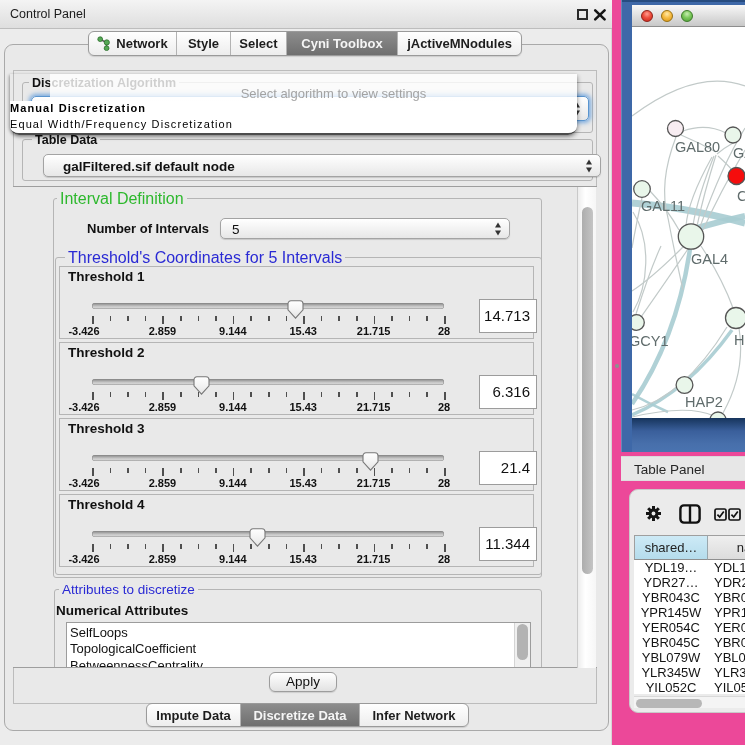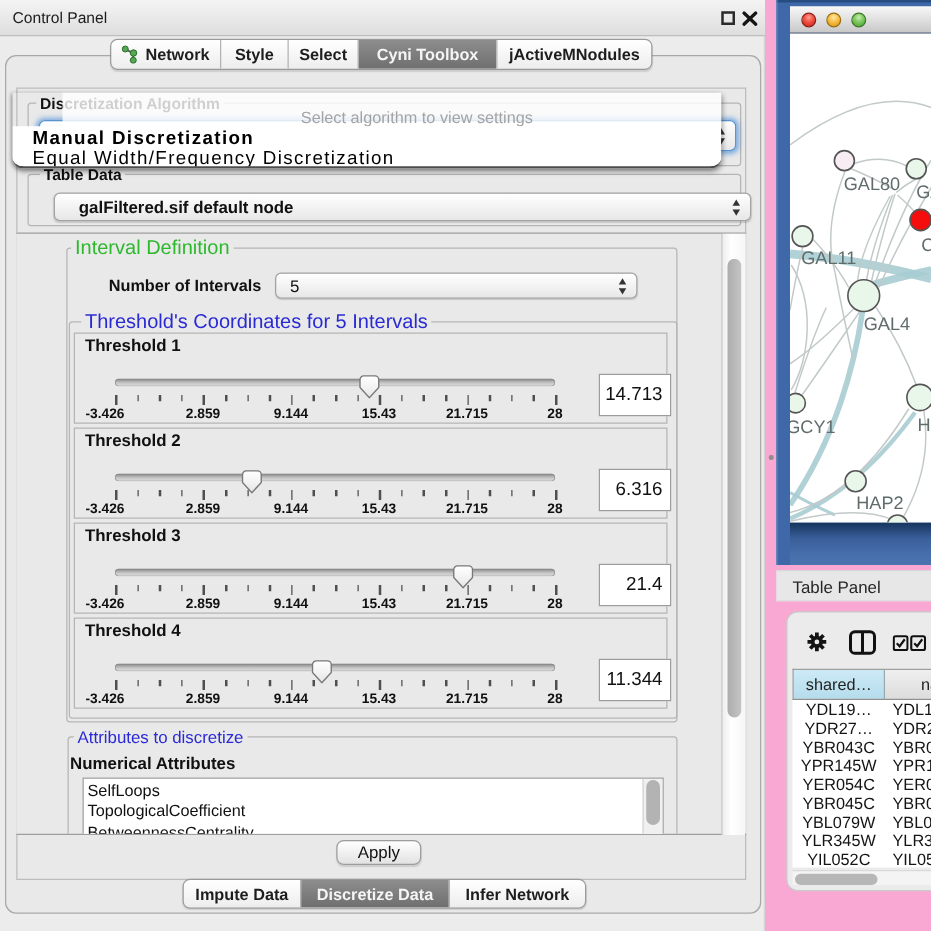--- a/index.html
+++ b/index.html
@@ -1,18 +1,18 @@
 <!DOCTYPE html>
 <html><head>
 <meta charset="utf-8">
 <style>
   * { margin:0; padding:0; box-sizing:border-box; }
   html,body { width:745px; height:745px; }
   body { font-family:"Liberation Sans", sans-serif; }
-  #page { position:relative; width:745px; height:745px; background:#f9a8d4; overflow:hidden; }
+  #page { position:relative; width:745px; height:745px; background:#ec4899; overflow:hidden; }
   .abs { position:absolute; }
 
   
   #cp-window { left:0; top:0; width:612px; height:745px; background:#ececec; border-right:1px solid #d6d6d6; }
   #cp-titlebar { left:0; top:0; width:612px; height:29px;
     background:linear-gradient(#f4f4f4,#dedede); border-bottom:1px solid #bdbdbd; }
   #cp-title { left:10px; top:7px; font-size:12.5px; color:#1c1c1c; }
   #cp-float { left:577px; top:9px; width:11px; height:11px; border:2px solid #2a2a2a; background:transparent; }
   #cp-close { left:593px; top:7px; width:14px; height:15px; }
 
@@ -75,21 +75,21 @@
     background:linear-gradient(#ffffff,#e2e2e2); font-size:13.5px; color:#111; text-align:center; line-height:18px;
     box-shadow:0 1px 1px rgba(0,0,0,0.12); }
 
   
   #algo-popup { left:10px; top:74px; width:567px; height:61px; border-radius:0 0 9px 9px;
     box-shadow:-1px 1px 3px rgba(0,0,0,0.25), 1px 2px 4px rgba(0,0,0,0.3); overflow:hidden;
     border-bottom:2px solid #4c4c4c; }
   #popup-top { position:absolute; left:0; top:0; width:100%; height:27px; background:rgba(255,255,255,0.8);margin-left:40px; }
   #popup-prompt { position:absolute; left:0; top:12px; width:100%; text-align:center; font-size:13px; color:#a3a3a3; }
   #popup-items { position:absolute; left:0; top:27px; width:100%; height:32px; background:#fff; }
-  .popup-item { position:absolute; left:16px; font-size:15px; letter-spacing:1.1px; color:#000; white-space:nowrap; }
+  .popup-item { position:absolute; left:0; font-size:11px; letter-spacing:1.1px; color:#000; white-space:nowrap; }
 
   
   #net-frame { left:621px; top:0; width:124px; height:452px; background:#3e68a8; }
   #net-frame-top-line { left:621px; top:0; width:124px; height:2px; background:#274c80; }
   #net-frame-left-line { left:621px; top:0; width:1px; height:452px; background:#6b87b5; }
   #net-bottom-band { left:632px; top:418px; width:113px; height:34px;
     background:linear-gradient(#16345c, #3a5f9b 38%, #476fab 75%, #4a73b0); }
   #net-titlebar { left:632px; top:5px; width:113px; height:22px;
     background:linear-gradient(#f8f8f8,#c8c8c8); border-bottom:1px solid #8e8e8e; }
   .light { position:absolute; top:5px; width:12px; height:12px; border-radius:50%; }

